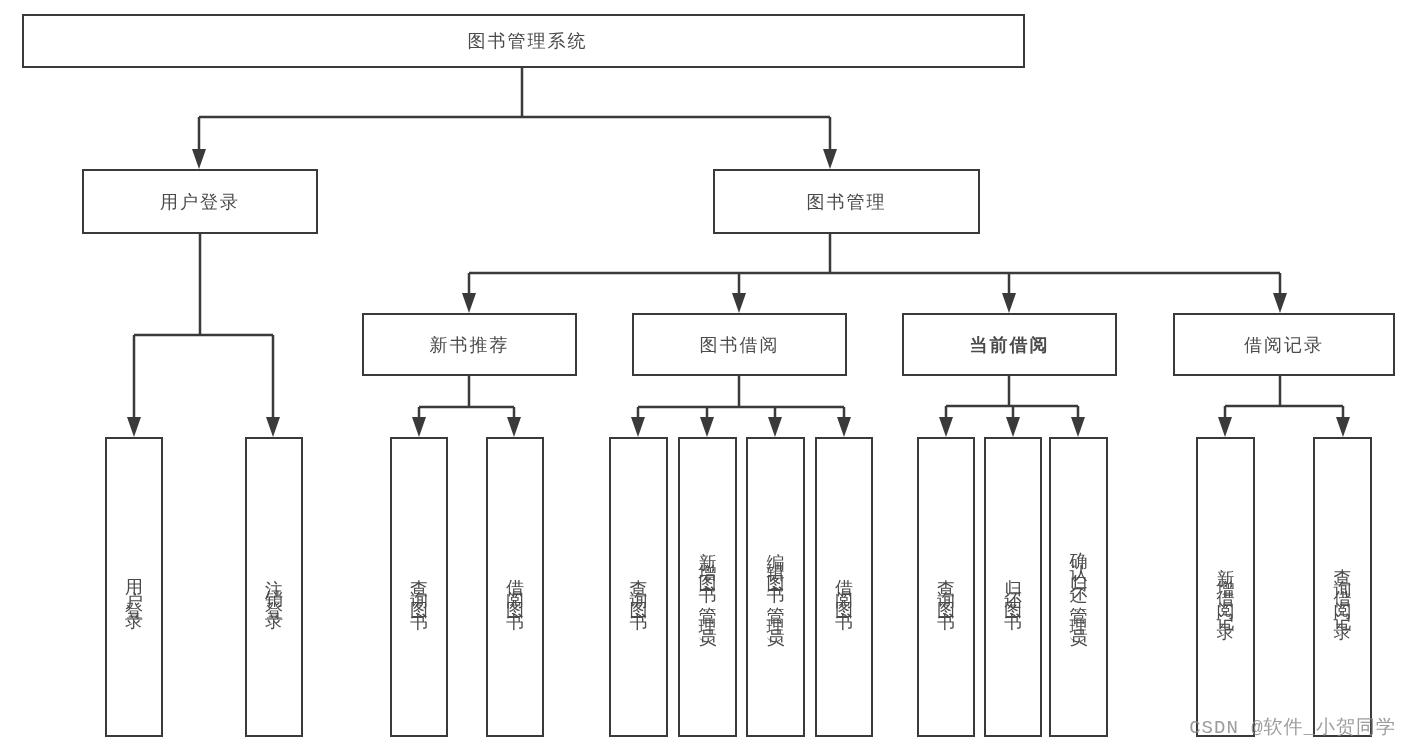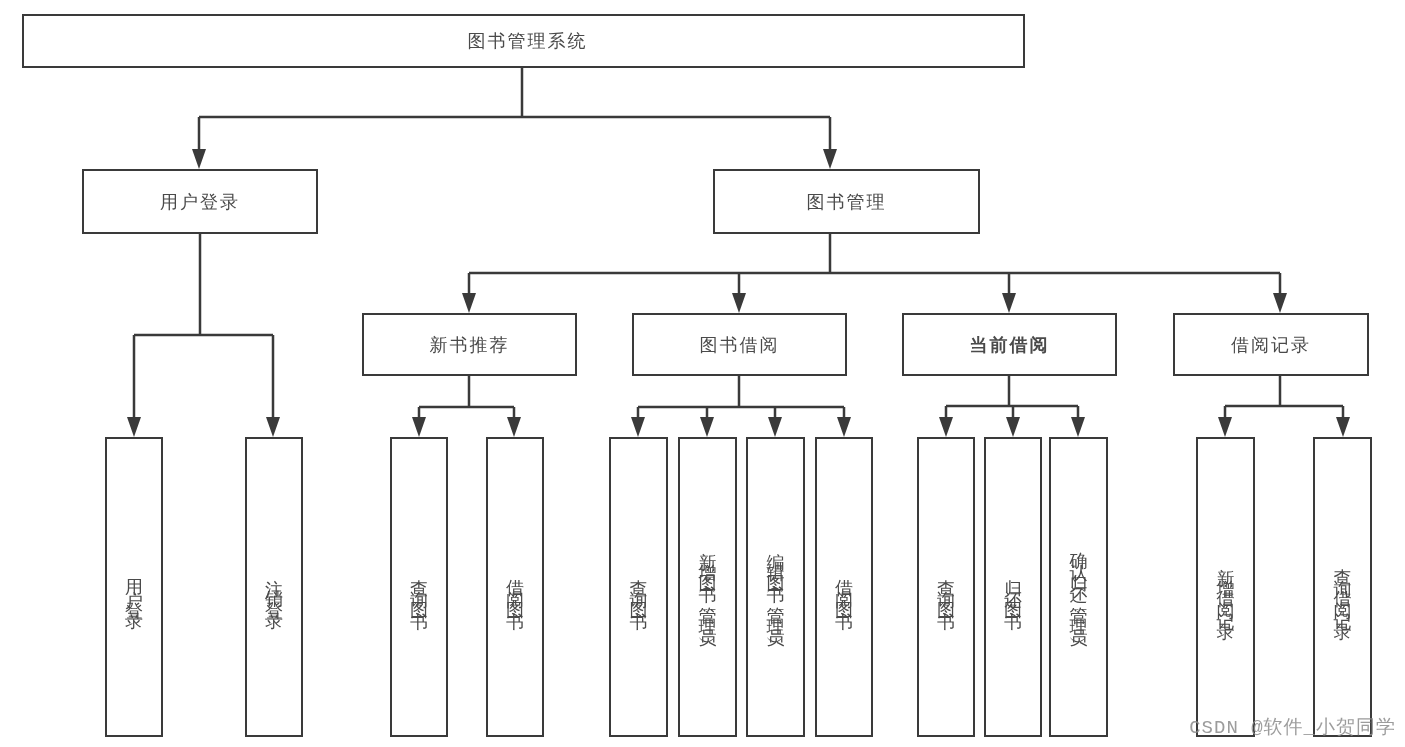--- a/index.html
+++ b/index.html
@@ -34,21 +34,21 @@
     z-index: 2;
     white-space: nowrap;
   }
   .node.root  { left: 22px;   top: 14px;  width: 1003px; height: 54px; padding-left: 8px; }
   .node.n-userlogin { left: 82px;  top: 169px; width: 236px; height: 65px; }
   .node.n-bookmgmt  { left: 713px; top: 169px; width: 267px; height: 65px; }
   .node.lvl3 { top: 313px; height: 63px; width: 215px; }
   .node.n-newbook   { left: 362px; }
   .node.n-borrow    { left: 632px; }
   .node.n-current   { left: 902px; font-weight: bold; }
-  .node.n-records   { left: 1173px; width: 196px; }
+  .node.n-records   { left: 1173px; width: 222px; }
 
   .leaf {
     position: absolute;
     box-sizing: border-box;
     top: 437px;
     height: 300px;
     width: 58px;
     background: #ffffff;
     border: 2.5px solid #3a3a3a;
     color: #4a4a4a;

